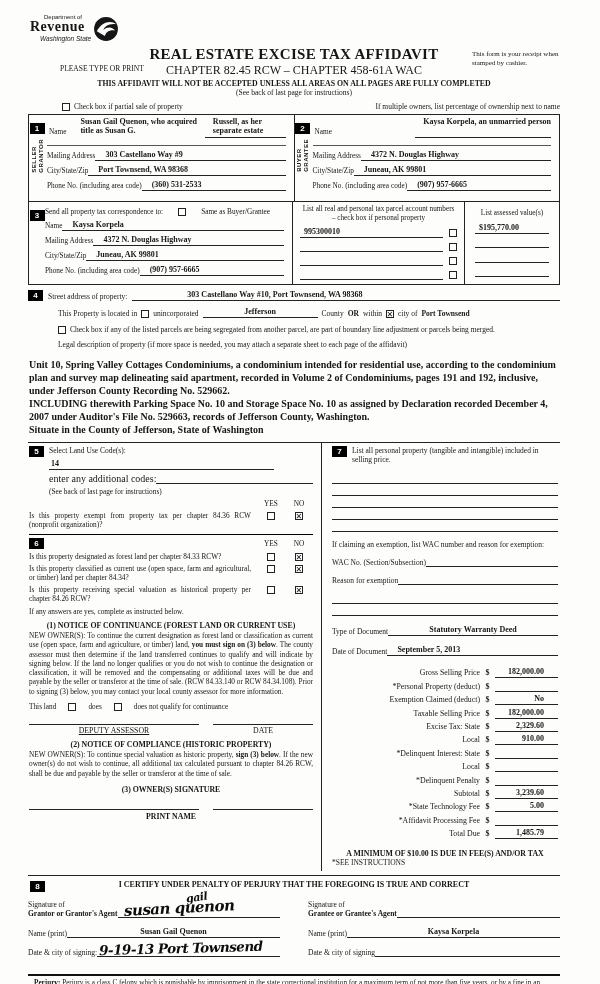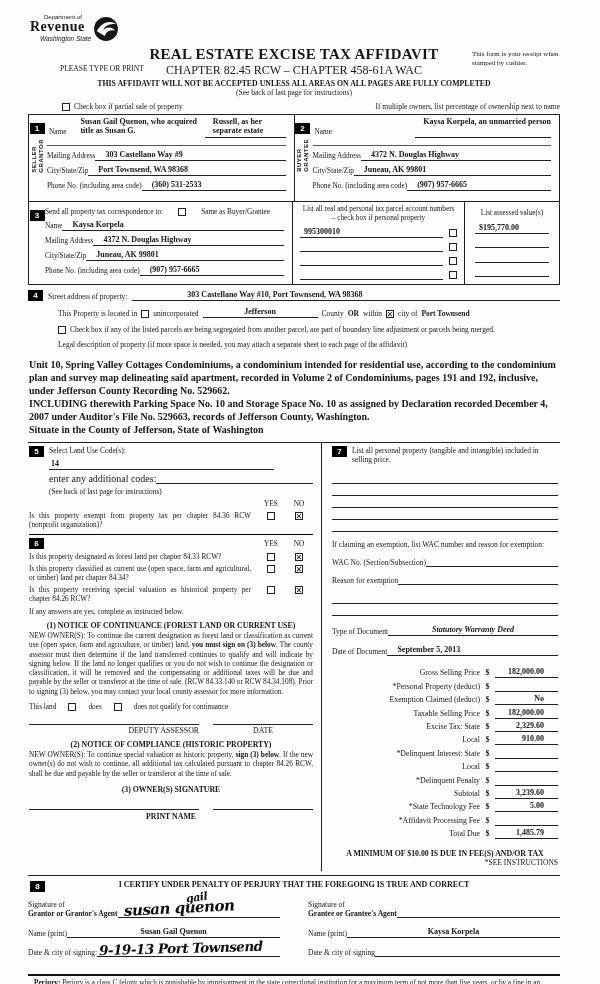--- a/index.html
+++ b/index.html
@@ -50,21 +50,21 @@
   .name-row { display:flex; }
   .name-label { align-self:flex-end; padding:0 0 2px 2px; }
   .name-wrap { flex:1; margin-left:6px; display:flex; flex-direction:row; justify-content:flex-end; min-height:21px; }
   .name-l1 { font:bold 8px "Liberation Serif",serif; padding-left:8px; }
   .name-l2 { font:bold 8px "Liberation Serif",serif; border-bottom:1px solid #222; padding:0 0 1px 8px; }
   .underline-row { border-bottom:1px solid #555; height:6px; margin-top:2px; }
   .field-row { display:flex; align-items:flex-end; margin-top:4px; }
   .field-row .lbl { white-space:nowrap; padding-bottom:1px; }
   .fill { flex:1; border-bottom:1px solid #222; font:bold 8px "Liberation Serif",serif;
           padding:0 0 1px 10px; min-height:9px; }
-  .fill.center { text-align:center; padding-left:0;font-style:italic; }
+  .fill.center { text-align:center; padding-left:0; }
 
   .row-bottom { display:flex; }
   .corr { width:264px; border-right:1.6px solid #222; display:flex; padding-bottom:4px; }
   .corr-fields { flex:1; padding:3px 8px 0 0; font-size:7.3px; }
   .corr-head { display:flex; align-items:center; gap:15px; padding-top:2px; }
   .parcels { width:172px; border-right:1.2px solid #222; padding:3px 7px 4px 7px; font-size:7.2px; }
   .parcels-head { text-align:center; line-height:8.5px; }
   .parcel-row { display:flex; align-items:flex-end; margin-top:5px; }
   .parcel-row .fill { padding-left:4px; }
   .parcel-row .cb { margin-left:6px; margin-bottom:1px; }
@@ -108,38 +108,38 @@
   .sec6-head .sp { flex:1; }
   .sec6-head span.yn { width:28px; text-align:center; font-size:7.3px; }
   .note { font-size:7.3px; margin-top:4px; }
   .notice-title { font:bold 7.8px "Liberation Serif",serif; text-align:center; margin-top:5px; }
   .notice-body { font-size:7.3px; line-height:9.3px; text-align:justify; margin-top:1px; }
   .land-row { display:flex; align-items:center; gap:12px; font-size:7.3px; margin-top:6px; }
   .sig-lines { display:flex; gap:14px; margin-top:13px; }
   .sig-lines .l1 { flex:1.7; border-bottom:1px solid #222; }
   .sig-lines .l2 { flex:1; border-bottom:1px solid #222; }
   .sig-labels { display:flex; gap:14px; font:7.8px "Liberation Serif",serif; margin-top:1px; }
-  .sig-labels .l1 { flex:1.7; text-align:right; }
+  .sig-labels .l1 { flex:1.7; text-align:center;text-decoration:underline; }
   .sig-labels .l2 { flex:1; text-align:center; }
   .print-name { text-align:center; font:bold 7.8px "Liberation Serif",serif; margin-top:2px; }
 
   .sec7-head { display:flex; gap:5px; font-size:7.5px; line-height:9px; }
   .blank-l { border-bottom:1px solid #222; height:12px; }
   .claiming { font-size:7.5px; margin-top:8px; }
   .wac-row { display:flex; align-items:flex-end; margin-top:9px; font-size:7.5px; }
   .doc-row { display:flex; align-items:flex-end; margin-top:9px; font-size:7.5px; }
 
   .fees { margin-top:9px; }
   .fee-row { display:flex; align-items:flex-end; height:13.4px; }
   .fee-label { width:148px; text-align:right; font-size:7.8px; white-space:nowrap; padding-bottom:1px; }
   .fee-dollar { width:15px; text-align:center; font:bold 8px "Liberation Serif",serif; padding-bottom:1px; }
   .fee-line { flex:1; border-bottom:1px solid #222; text-align:right;
               font:bold 8px "Liberation Serif",serif; padding:0 14px 1px 0; min-height:9px; }
   .min-note { text-align:center; font:bold 7.8px "Liberation Serif",serif; margin-top:10px; }
-  .see-instr { text-align:right; font-size:7.5px; }
+  .see-instr { text-align:left; font-size:7.5px; }
 
   
   .sec8 { border-top:1.6px solid #222; margin-top:4px; padding:4px 0 8px 0; position:relative; }
   .sec8 .secnum { position:absolute; left:2px; top:5px; }
   .certify { text-align:center; font:bold 8px "Liberation Serif",serif; }
   .sig-cols { display:flex; gap:28px; margin-top:2px; }
   .sig-col { flex:1; font-size:7.5px; }
   .srow { display:flex; align-items:flex-end; margin-top:9px; }
   .slabel { line-height:9px; white-space:nowrap; }
   .slabel .b { font-weight:bold; }

